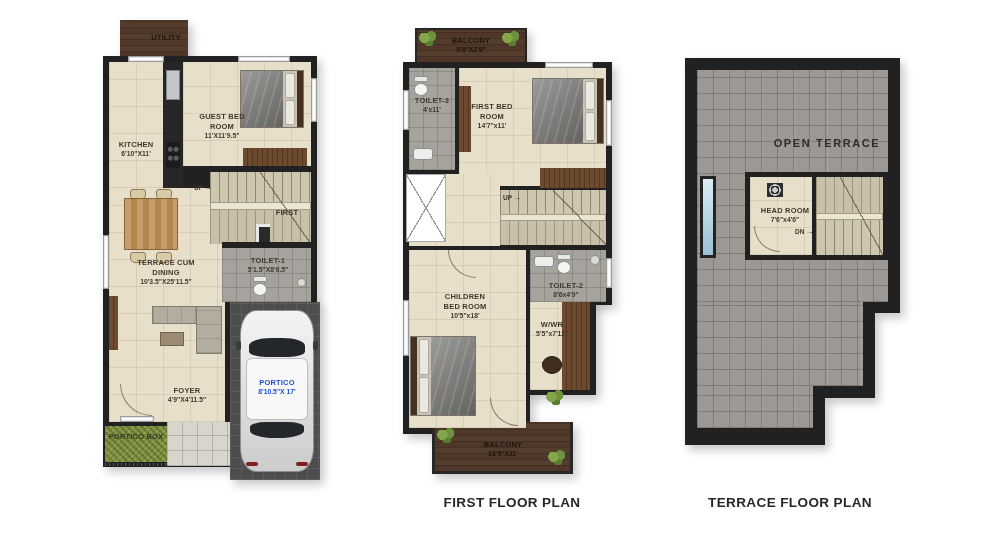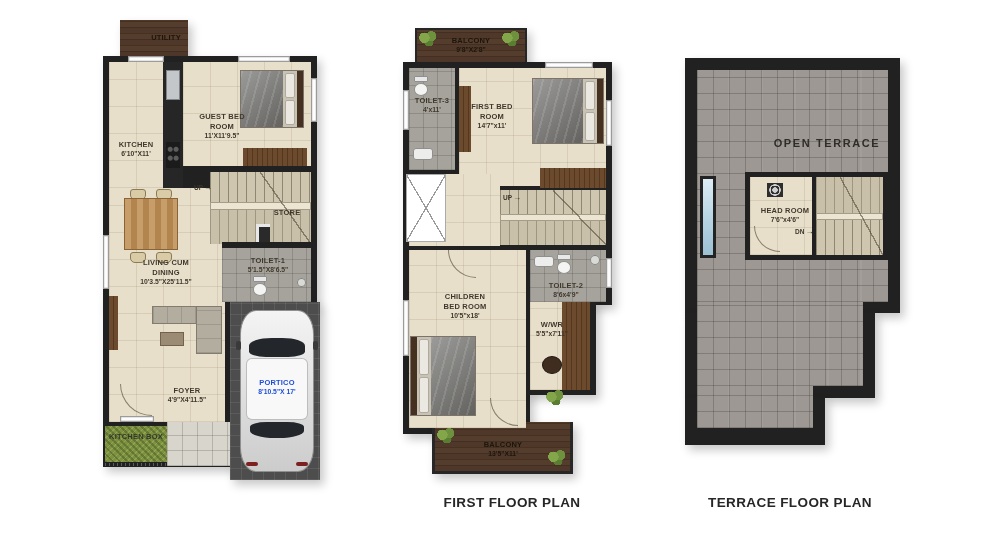--- a/index.html
+++ b/index.html
@@ -126,21 +126,21 @@
     <div class="abs stairs" style="left:210px;top:172px;width:101px;height:72px;z-index:2">
       <div class="abs landing" style="left:0;top:30px;width:101px;height:8px"></div>
       <div class="abs stairs-dash" style="left:0;top:38px;width:101px;height:34px"></div>
       <div class="abs diag" style="left:50px;top:0;width:51px;height:72px"></div>
     </div>
     <div class="updn" style="left:194px;top:184px">
         <span>UP</span>
         <span class="ar">→</span>
       </div>
     <div class="rl" style="left:263px;top:208px;width:48px">
-        <div class="nm">STORE</div>
+        <div class="nm">FIRST</div>
       </div>
     <div class="abs" style="left:256px;top:224px;width:14px;height:18px;background:#2a2a2a;box-shadow:inset 2px 2px 0 1px #e8e8e8;z-index:6"></div>
 
     <div class="abs wall" style="left:222px;top:242px;width:95px;height:6px;z-index:3"></div>
     <div class="abs f-gray" style="left:222px;top:248px;width:89px;height:54px;z-index:2"></div>
     <div class="rl gray" style="left:237px;top:256px;width:62px">
         <div class="nm">TOILET-1</div>
         <div class="dm">5'1.5"X8'6.5"</div>
       </div>
     <div class="wc" style="left:253px;top:276px">
@@ -148,38 +148,38 @@
         <div class="bowl"></div>
       </div>
     <div class="shower" style="left:297px;top:278px;width:9px;height:9px"></div>
 
     <div class="abs table" style="left:124px;top:198px;width:54px;height:52px"></div>
     <div class="chair" style="left:130px;top:189px"></div>
     <div class="chair" style="left:156px;top:189px"></div>
     <div class="chair" style="left:130px;top:252px"></div>
     <div class="chair" style="left:156px;top:252px"></div>
     <div class="rl" style="left:131px;top:258px;width:70px">
-        <div class="nm">LIVING CUM DINING</div>
+        <div class="nm">TERRACE CUM DINING</div>
         <div class="dm">10'3.5"X25'11.5"</div>
       </div>
     <div class="abs wood-v" style="left:109px;top:296px;width:9px;height:54px;z-index:4"></div>
     <div class="sofa" style="left:152px;top:306px;width:56px;height:18px"></div>
     <div class="sofa v" style="left:196px;top:306px;width:26px;height:48px"></div>
     <div class="abs" style="left:160px;top:332px;width:24px;height:14px;background:#9c8b74;border:1px solid #72624c;z-index:4"></div>
 
     <div class="rl" style="left:155px;top:386px;width:64px">
         <div class="nm">FOYER</div>
         <div class="dm">4'9"X4'11.5"</div>
       </div>
     <div class="door" style="left:120px;top:384px;width:32px;height:32px"></div>
     <div class="abs win" style="left:120px;top:416px;width:34px;height:6px"></div>
 
     <div class="abs grass" style="left:105px;top:426px;width:62px;height:36px;z-index:2"></div>
     <div class="rl" style="left:105px;top:432px;width:62px;color:#33392a">
-        <div class="nm">KITCHEN BOX</div>
+        <div class="nm">PORTICO BOX</div>
       </div>
     <div class="abs ruler" style="left:105px;top:463px;width:62px;height:3px"></div>
     <div class="abs f-tile" style="left:167px;top:422px;width:63px;height:44px;z-index:2"></div>
 
     <div class="car" style="left:240px;top:310px;width:74px;height:162px">
       <div class="body"></div>
       <div class="ws"></div>
       <div class="roof"></div>
       <div class="rw"></div>
       <div class="mir" style="left:-4px"></div>

